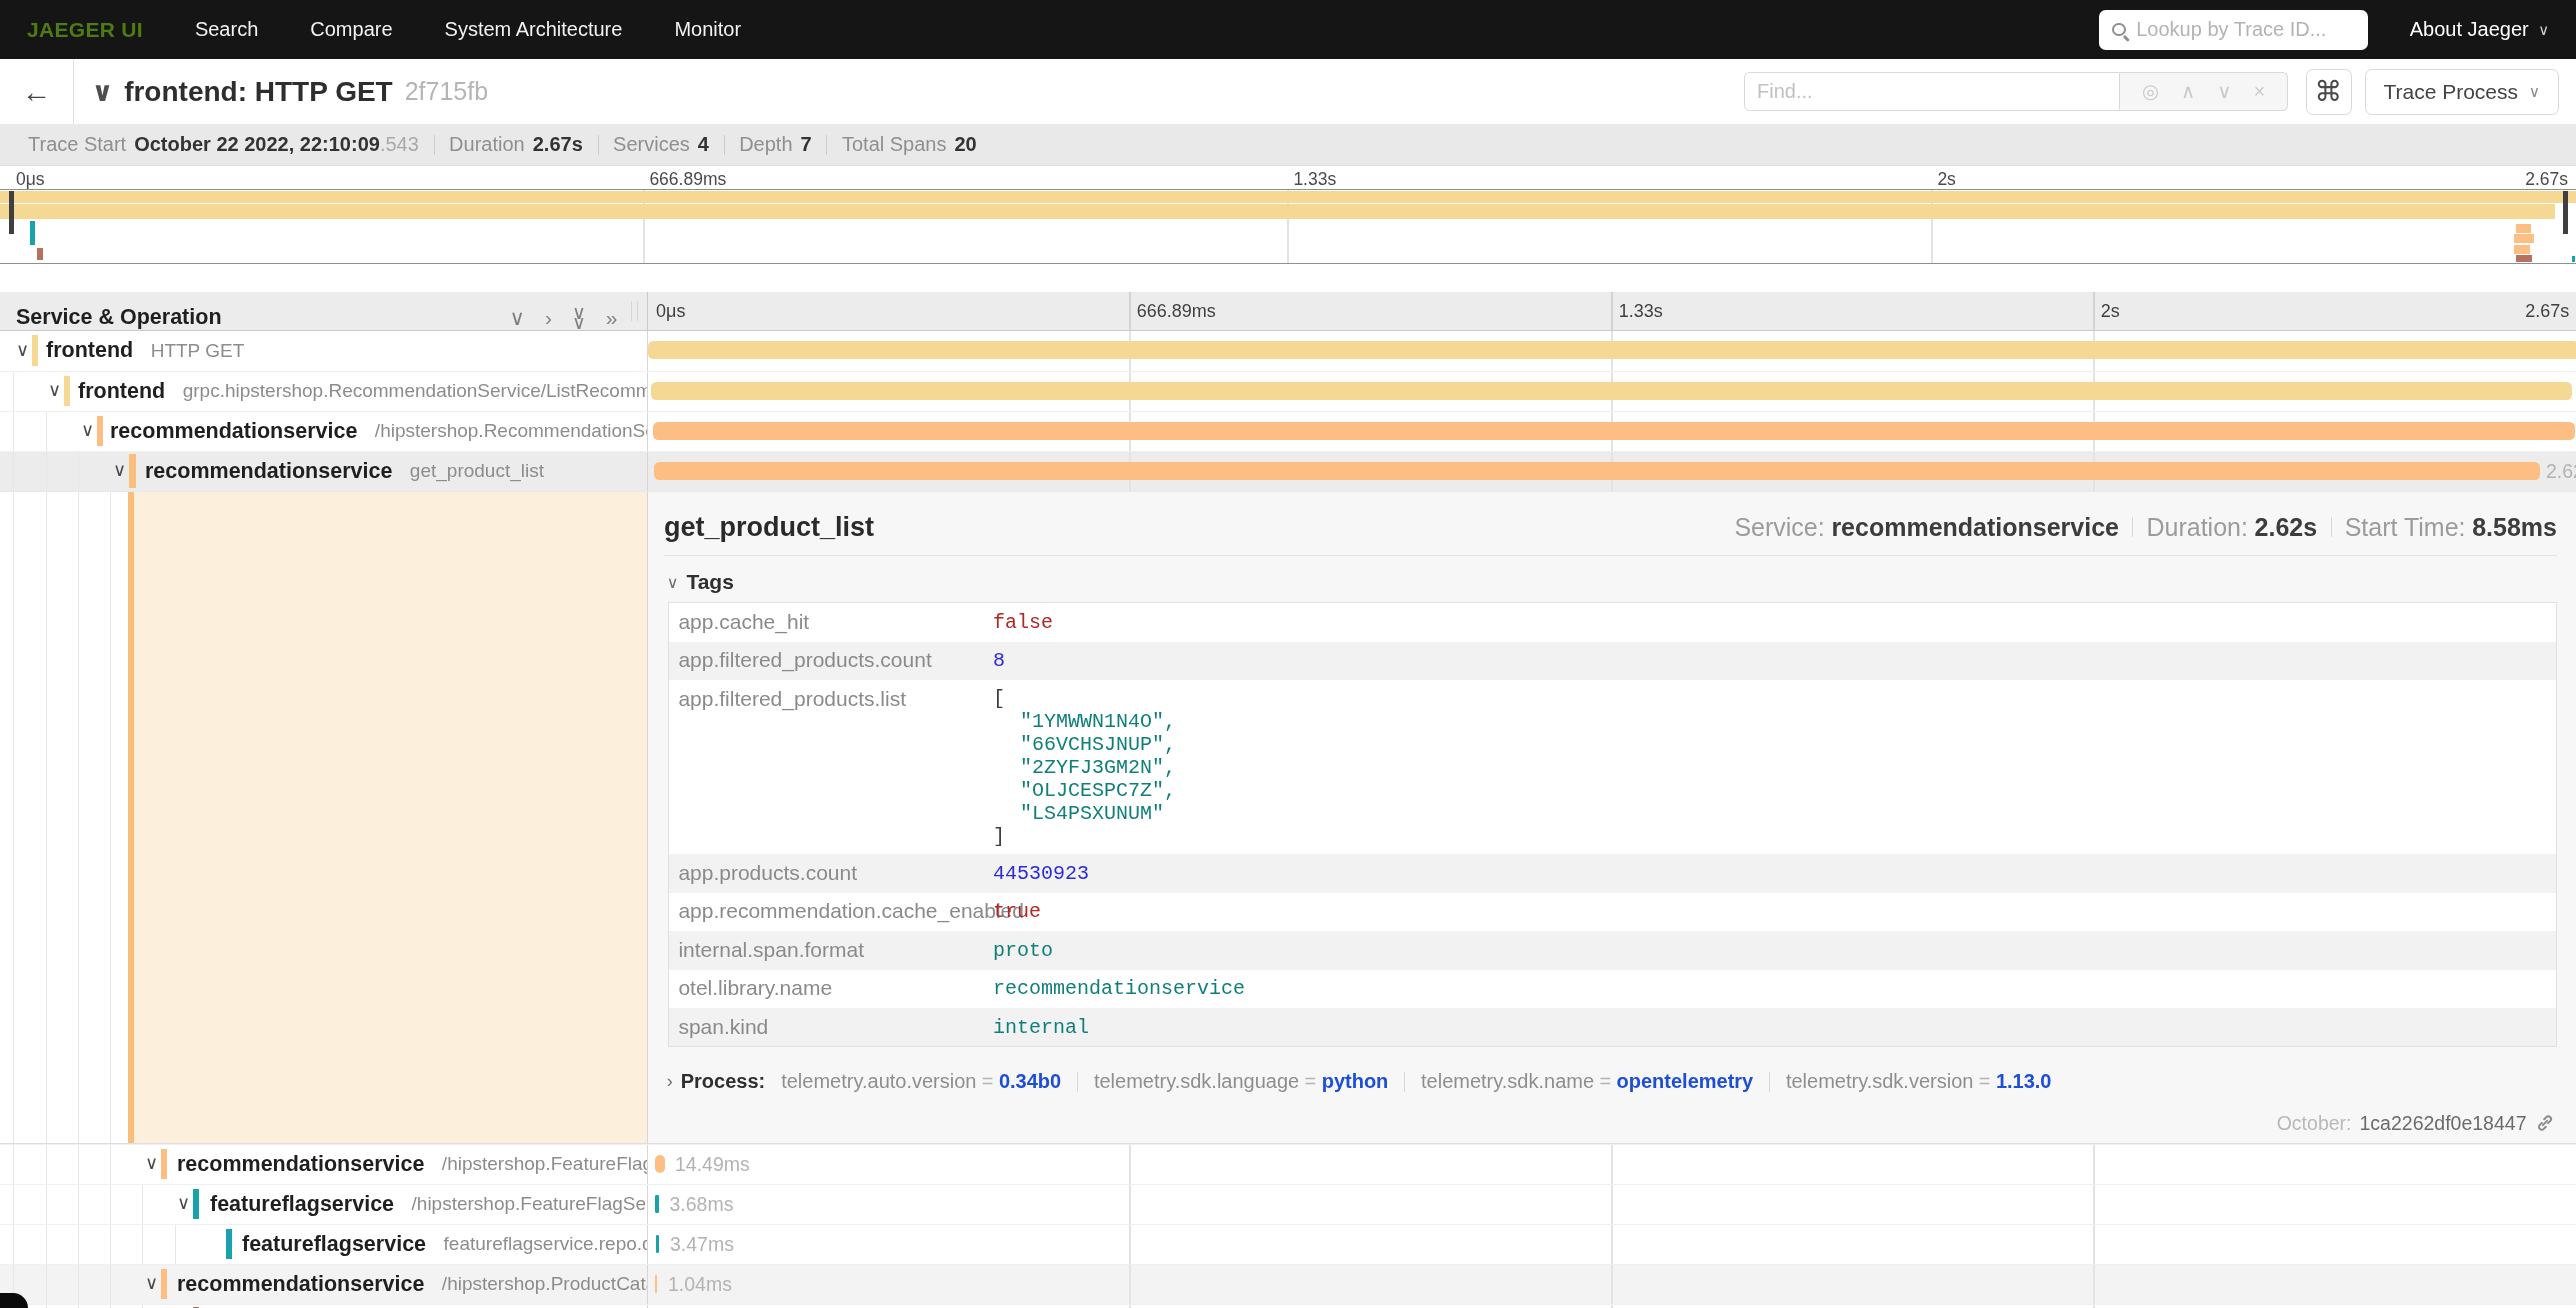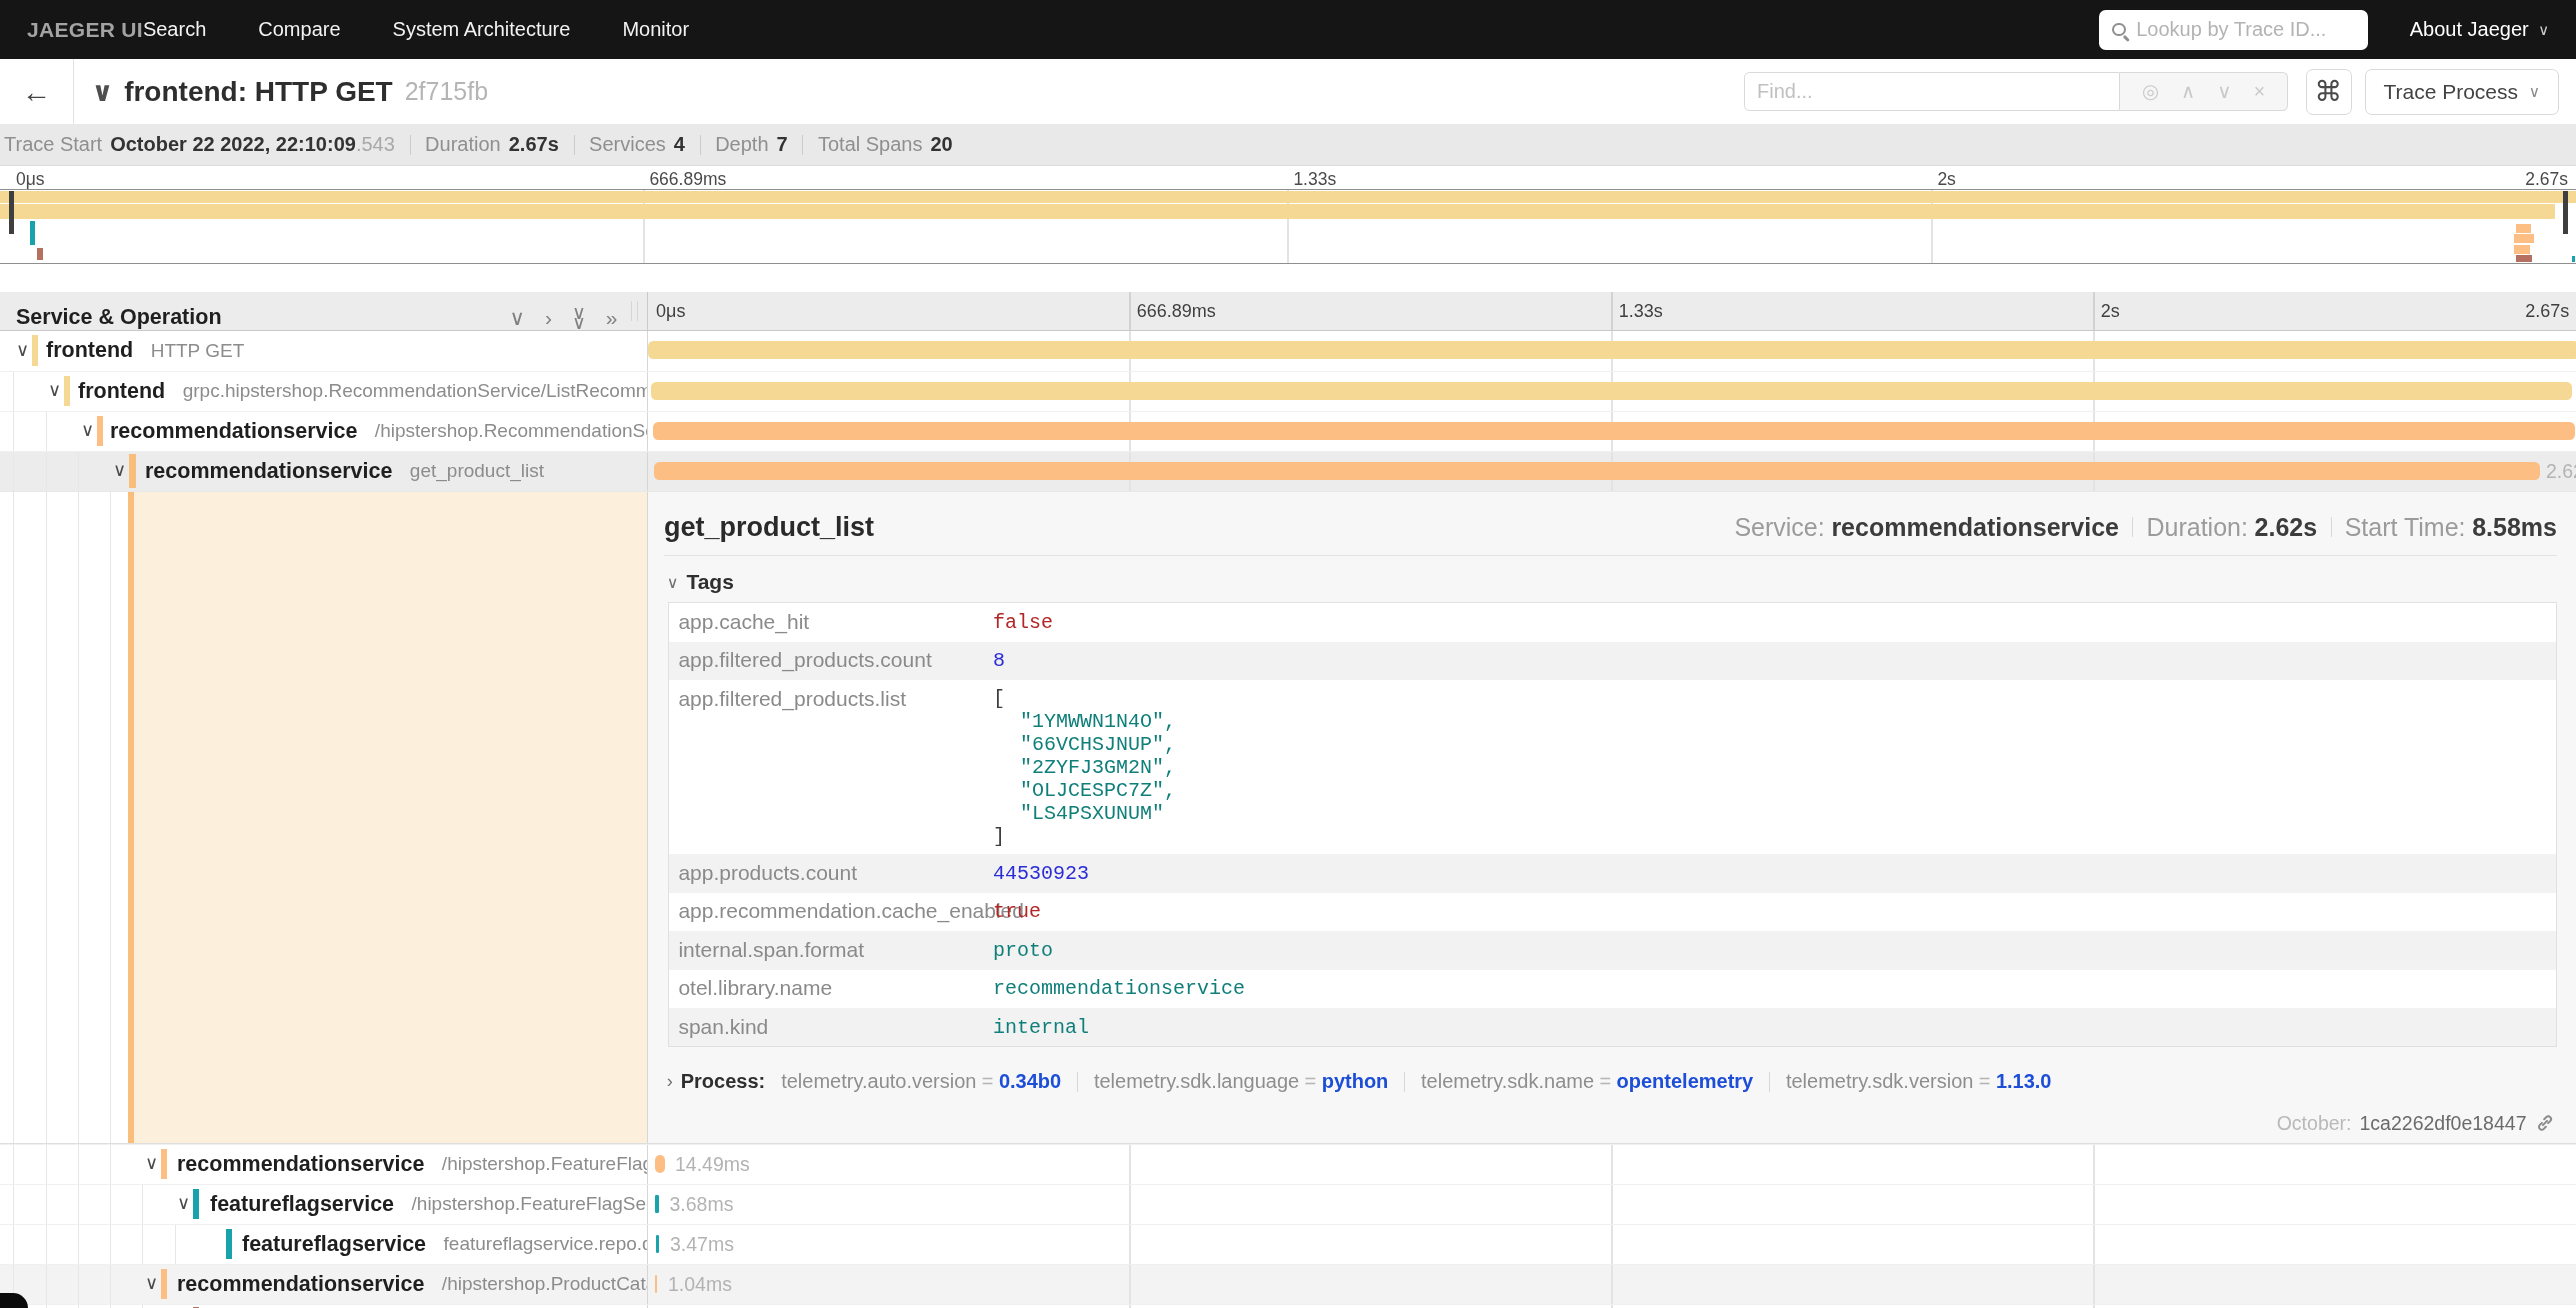--- a/index.html
+++ b/index.html
@@ -2,21 +2,21 @@
 <html style="font-size:10.7px"><head>
 <meta charset="utf-8">
 <style>
   * { margin:0; padding:0; box-sizing:border-box; }
   html,body { background:#fff; }
   .screen{ position:relative; width:2576px; height:1308px; overflow:hidden;
            font-family:"Liberation Sans","DejaVu Sans",sans-serif; background:#fff; }
 
   
   .nav{ height:59px; background:#151515; display:flex; align-items:center; padding:0 27px; }
-  .brand{ color:#a3a3a3; font-size:21px; font-weight:700; letter-spacing:0.3px; }
+  .brand{ color:#4d7c0f; font-size:21px; font-weight:700; letter-spacing:0.3px; margin-right:52px; }
   .nav-link{ color:#f2f2f2; font-size:20px; margin-right:52px; cursor:pointer; white-space:nowrap; }
   .nav-right{ margin-left:auto; display:flex; align-items:center; }
   .nav-search{ width:269px; height:40px; background:#fff; border-radius:6.7px; display:flex;
                align-items:center; padding:0 13.4px; }
   .mag{ width:13.4px; height:13.4px; border:2px solid #8f8f8f; border-radius:50%; position:relative;
         margin-right:10.7px; flex:none; }
   .mag::after{ content:""; position:absolute; width:2.7px; height:7.4px; background:#8f8f8f;
                left:10.7px; top:10.7px; transform:rotate(-45deg); border-radius:1.3px; }
   .nav-search-ph{ color:#b3b3b3; font-size:20px; white-space:nowrap; overflow:hidden; }
   .about{ color:#fff; font-size:20px; margin-left:42px; display:flex; align-items:center; gap:9.4px; }
@@ -39,21 +39,21 @@
   .seg-ic{ color:#c9c9c9; font-size:19.5px; }
   .cmd-btn{ width:46px; height:46px; border:0.7px solid #d9d9d9; border-radius:6.7px; background:#fff;
             color:#4a4a4a; font-size:28px; display:flex; align-items:center; justify-content:center;
             margin-left:17.5px; }
   .view-btn{ height:46px; border:0.7px solid #d9d9d9; border-radius:6.7px; background:#fff;
              padding:0 17.5px; margin-left:13.4px; display:flex; align-items:center; font-size:21px; color:#434343; }
   .view-caret{ font-size:15.4px; color:#8a8a8a; margin-left:10.7px; }
 
   
   .meta-bar{ height:42px; background:#e9e9e9; border-bottom:0.7px solid #dcdcdc; display:flex;
-             align-items:center; padding-left:4px; font-size:20px; }
+             align-items:center; padding-left:28px; font-size:20px; }
   .m-label{ color:#8f8f8f; margin-right:8px; white-space:nowrap; }
   .m-val{ color:#333; font-weight:700; white-space:nowrap; }
   .m-dim{ color:#a9a9a9; font-weight:400; }
   .m-sep{ width:0.7px; height:20px; background:#cccccc; margin:0 14.8px; flex:none; }
 
   
   .mm-ticks{ height:23px; position:relative; font-size:17.5px; color:#4a4a4a; }
   .mm-ticks span{ position:absolute; top:2.7px; white-space:nowrap; }
   .mmt0{ left:16px; } .mmt1{ left:calc(25% + 5.4px); } .mmt2{ left:calc(50% + 5.4px); }
   .mmt3{ left:calc(75% + 5.4px); } .mmt4{ right:8px; }

